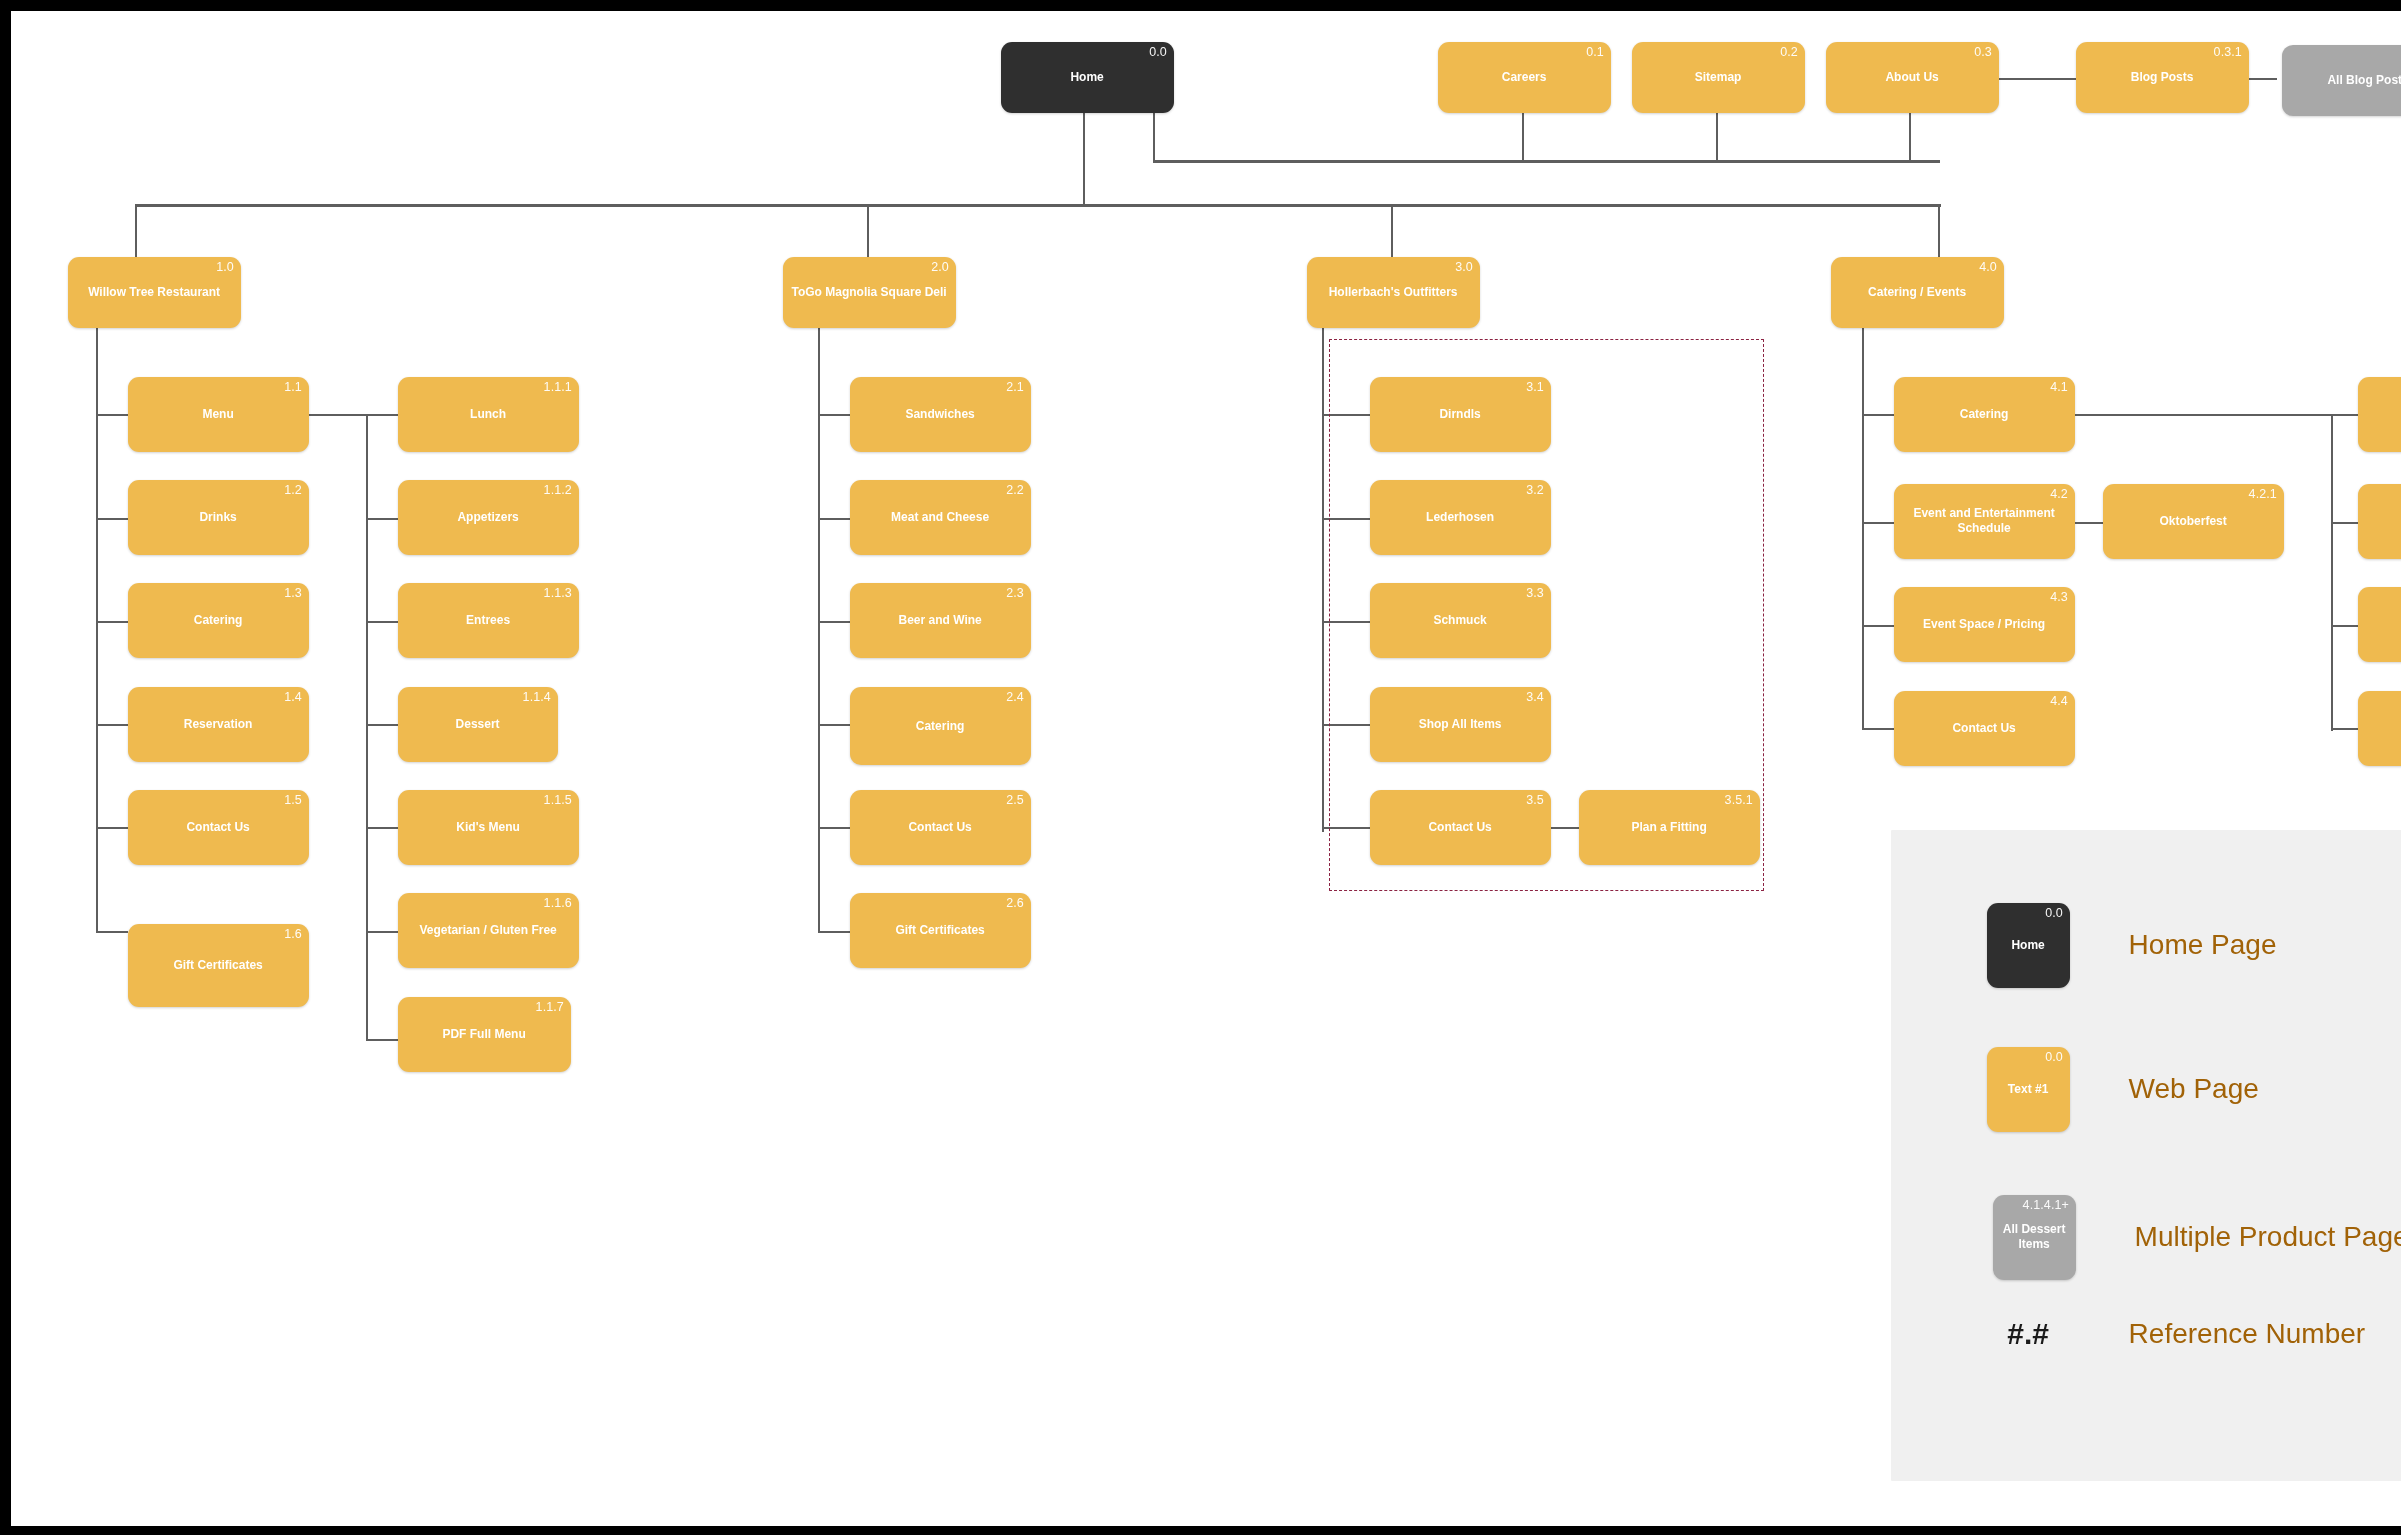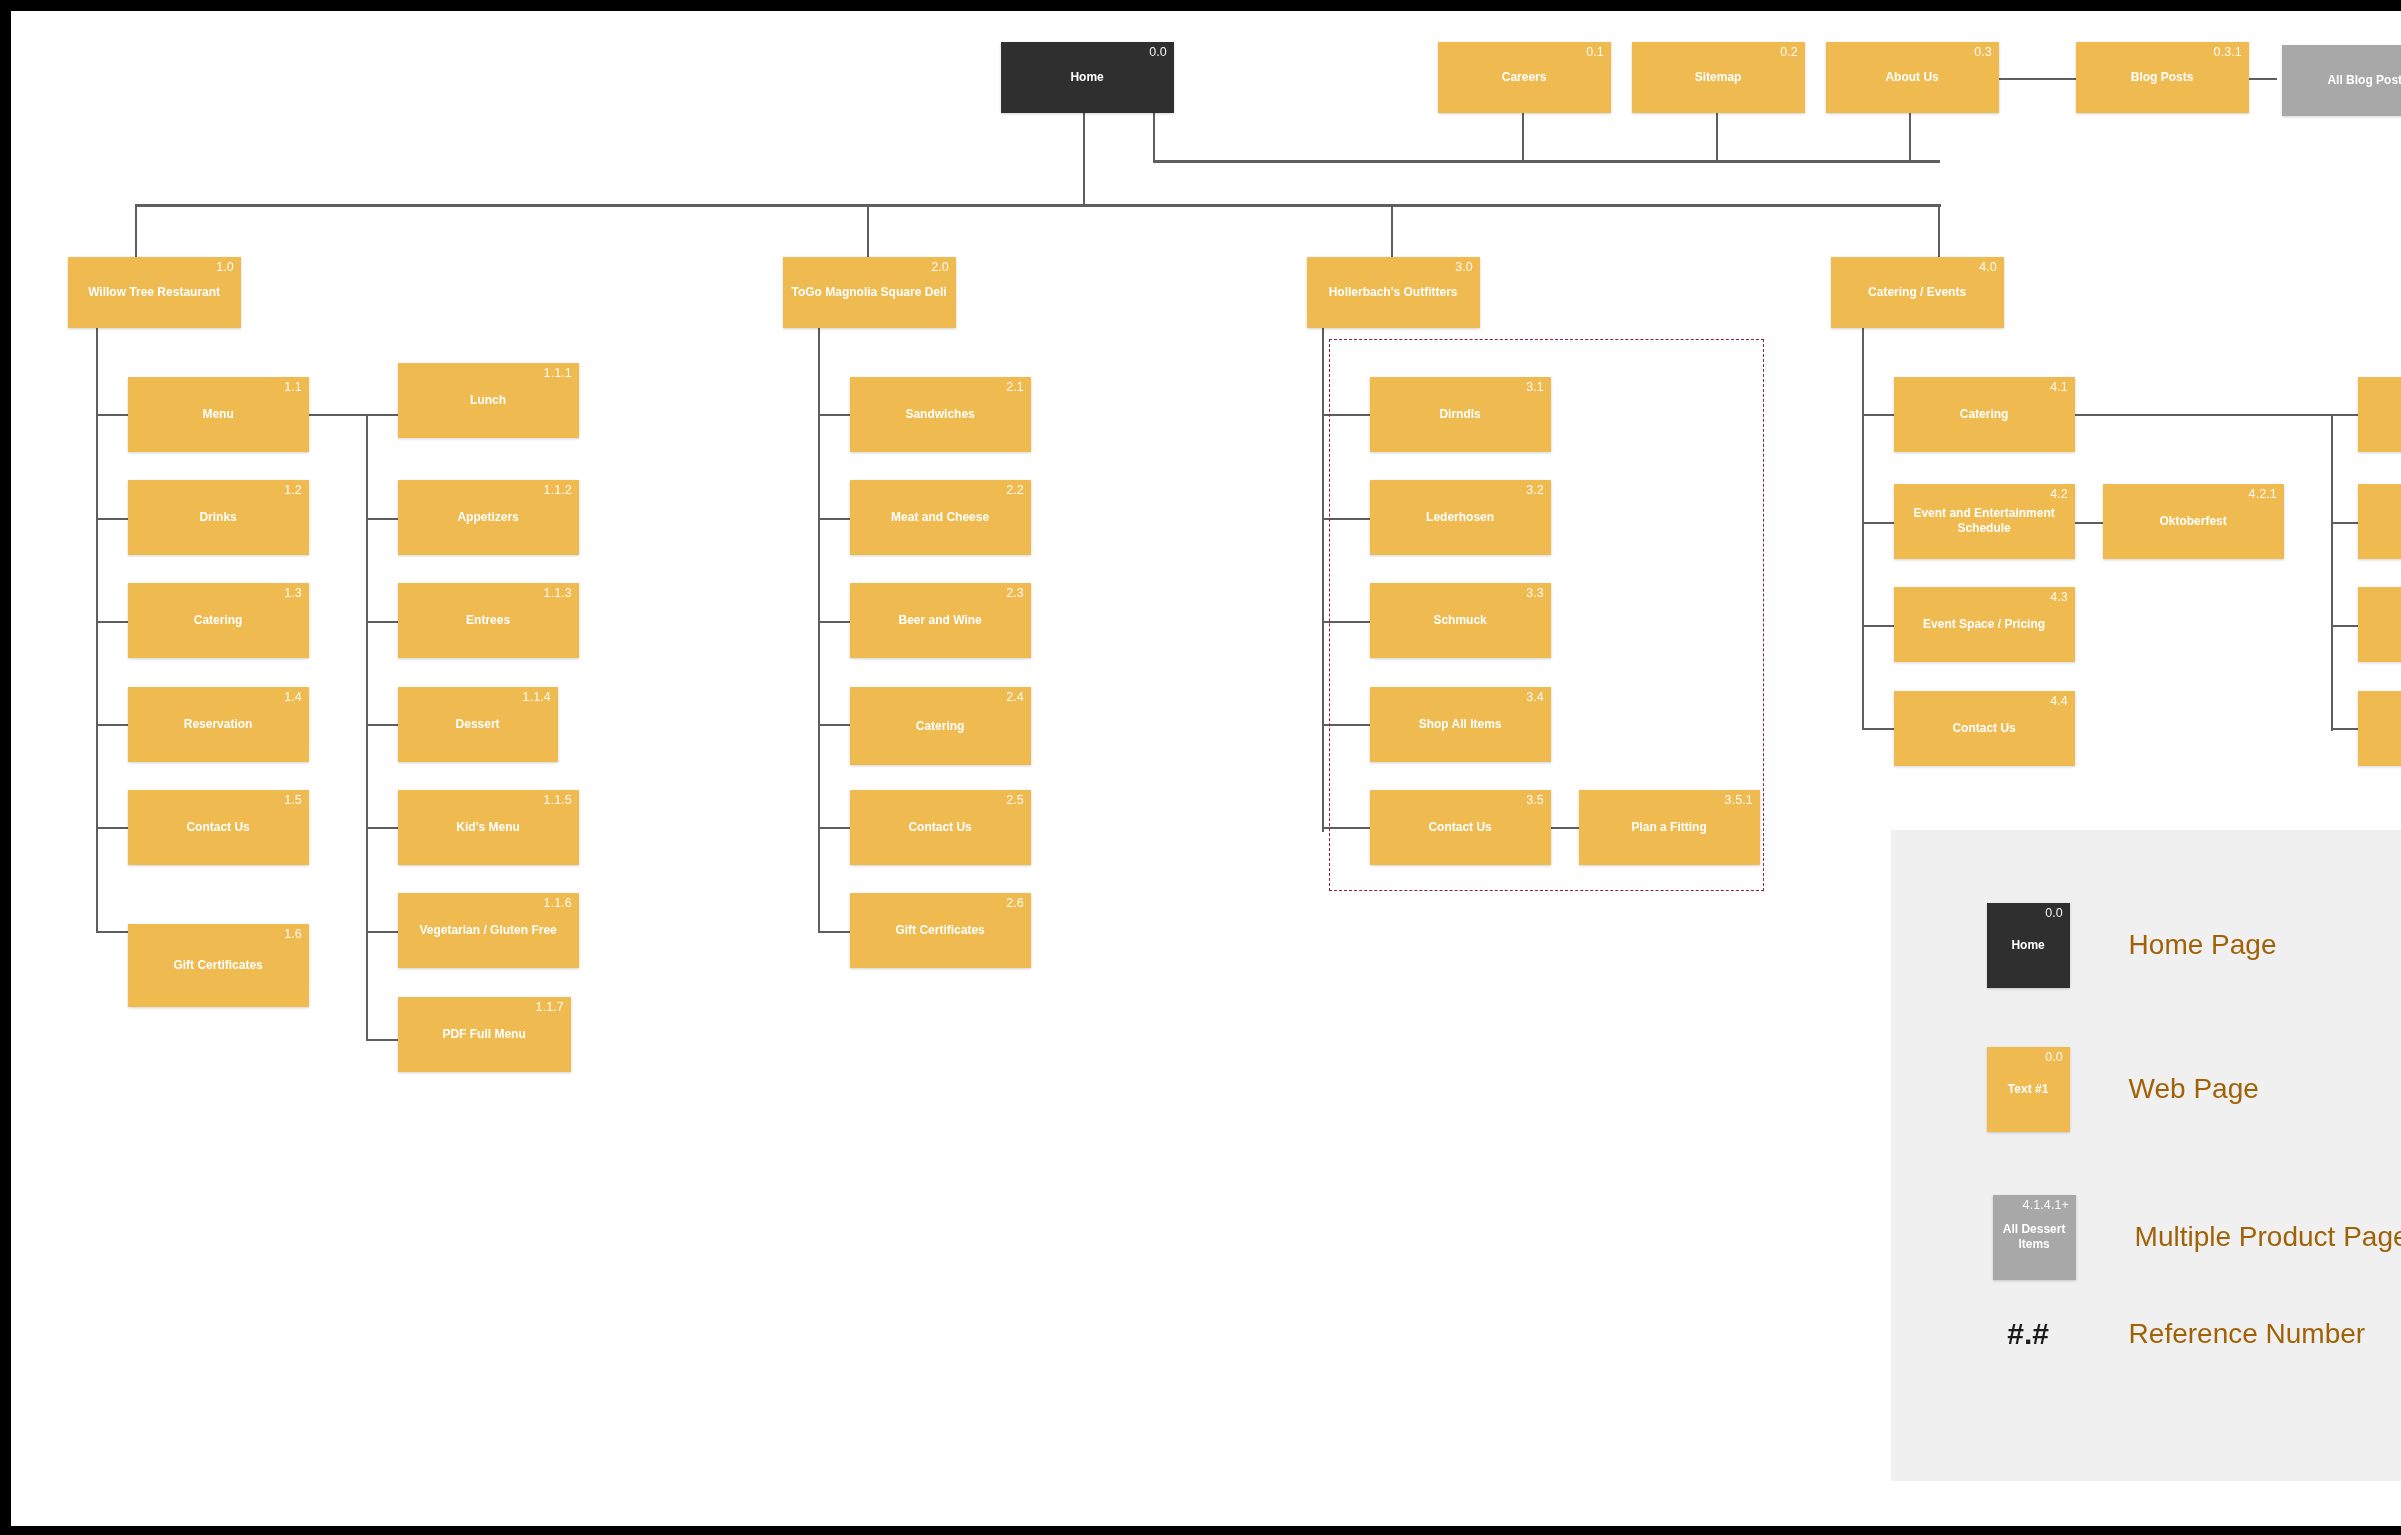--- a/index.html
+++ b/index.html
@@ -28,21 +28,21 @@
   .ln {
     position: absolute;
     background: #5e5e5e;
   }
 
   
   .node {
     position: absolute;
     background: #efba4f;
     color: #ffffff;
-    border-radius: 0;
+    border-radius: 11px;
     box-shadow: 0 1px 2.4px rgba(0,0,0,0.18);
   }
   .node .ref {
     position: absolute;
     top: 3.8px; right: 6.7px;
     font-size: 12.5px;
     font-weight: 400;
     letter-spacing: 0.1px;
     color: #ffffff;
     opacity: .95;
@@ -271,21 +271,21 @@
   </div>
   <div class="node" style="left:117px; top:779px; width:181px; height:75px;">
     <span class="ref">1.5</span>
     <span class="ttl">Contact Us</span>
   </div>
   <div class="node" style="left:117px; top:913px; width:181px; height:83px;">
     <span class="ref">1.6</span>
     <span class="ttl">Gift Certificates</span>
   </div>
 
-  <div class="node" style="left:387px; top:352px; width:181px; height:75px;">
+  <div class="node" style="left:387px; top:366px; width:181px; height:75px;">
     <span class="ref">1.1.1</span>
     <span class="ttl">Lunch</span>
   </div>
   <div class="node" style="left:387px; top:469px; width:181px; height:75px;">
     <span class="ref">1.1.2</span>
     <span class="ttl">Appetizers</span>
   </div>
   <div class="node" style="left:387px; top:572px; width:181px; height:75px;">
     <span class="ref">1.1.3</span>
     <span class="ttl">Entrees</span>

